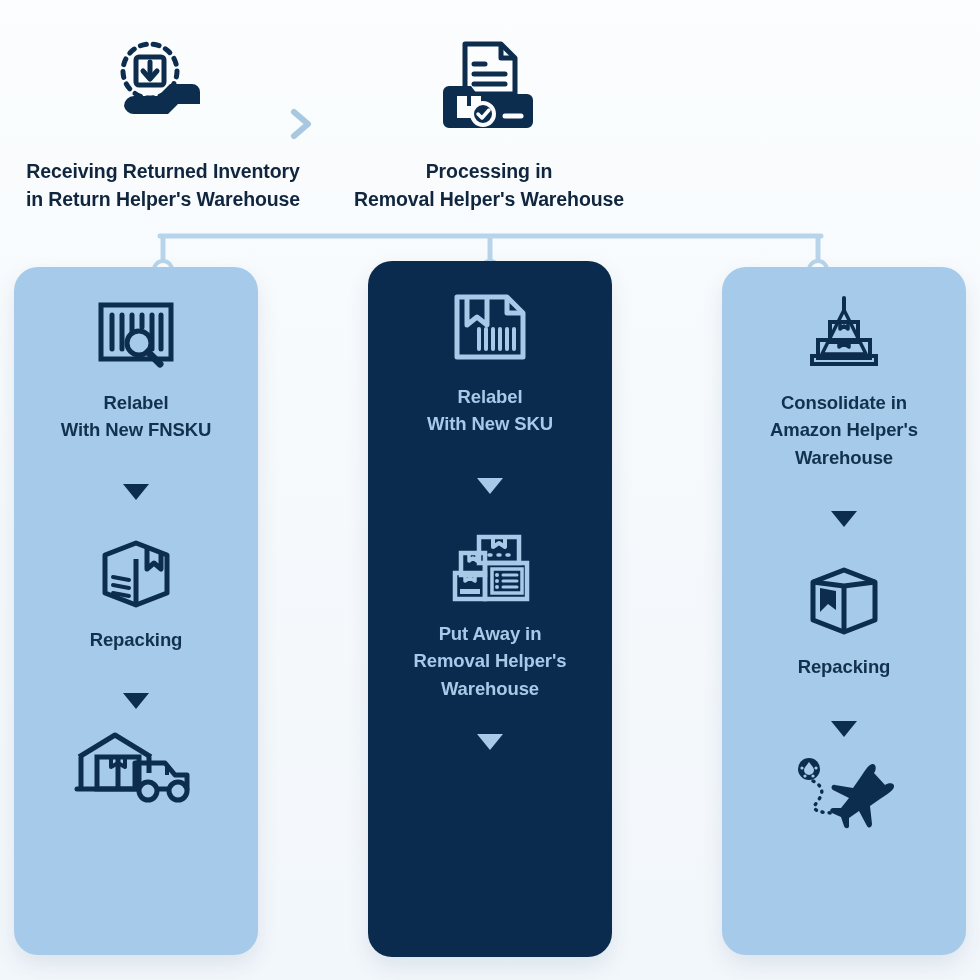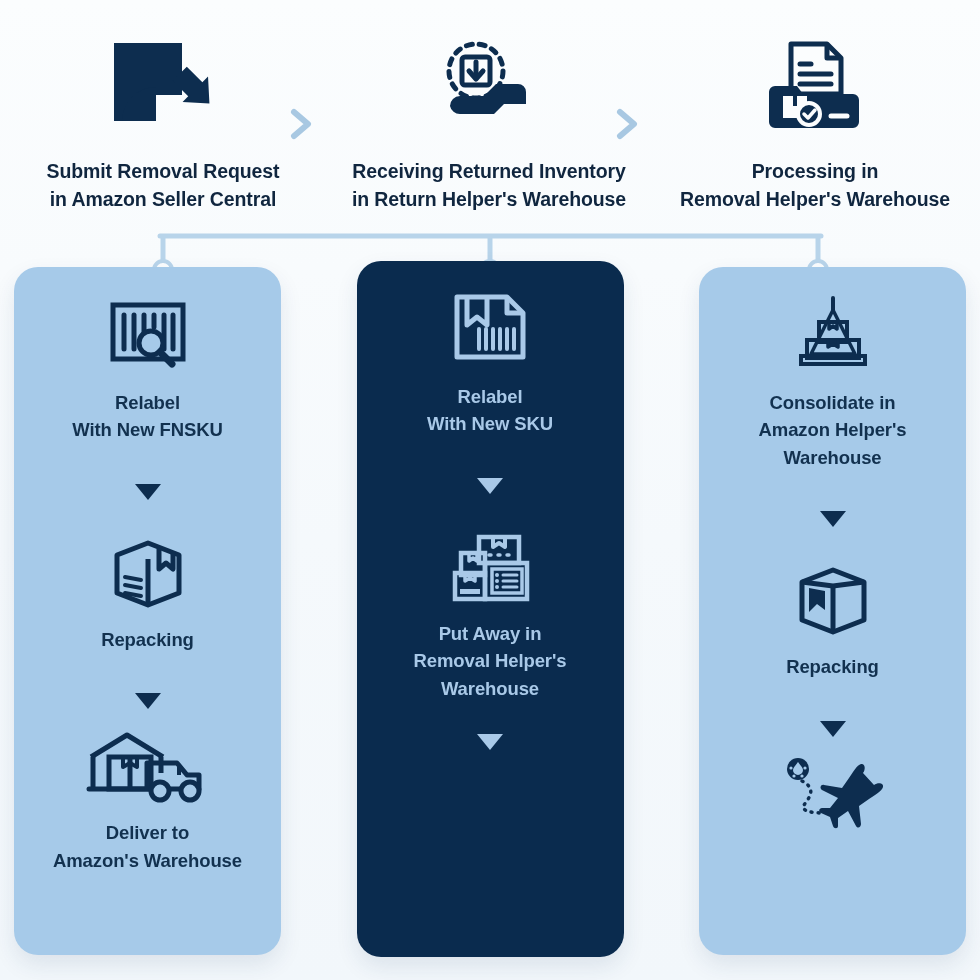--- a/index.html
+++ b/index.html
@@ -80,21 +80,21 @@
     position: absolute;
     top: 267px;
     left: 14px;
     width: 952px;
     height: 696px;
     display: flex;
     flex-direction: row;
     justify-content: space-between;
   }
   .card {
-    width: 267px;
+    width: 244px;
     border-radius: 24px;
     box-sizing: border-box;
     padding: 26px 14px 0 14px;
     display: flex;
     flex-direction: column;
     align-items: center;
     box-shadow: 0 10px 22px rgba(28,60,95,0.10);
   }
   .card.light {
     background: #a6cae9;
@@ -145,36 +145,20 @@
 
   svg { display: block; }
 </style>
 </head>
 <body>
 
 <div class="page">
 
   <div class="top-row">
 
-    <div class="top-step">
-      <div class="top-icon">
-        <svg width="110" height="90" viewBox="0 0 110 90">
-          <path d="M6,4 H74 V56 H48 A26,26 0 0 0 22,82 H6 Z" fill="#0d2d4f"></path>
-          <path d="M48,82 A34,34 0 0 1 82,48 L82,82 Z" fill="#0d2d4f" transform="translate(-34,0)"></path>
-          <path d="M78,30 L78,52 L70,52 L88,72 L106,52 L98,52 L98,30 Z" fill="#0d2d4f" transform="rotate(-45 88 51) translate(0,-2)"></path>
-        </svg>
-      </div>
-      <div class="top-label">Submit Removal Request
-in Amazon Seller Central</div>
-      <div class="chev c1">
-        <svg width="30" height="40" viewBox="0 0 30 40">
-          <polyline points="8,8 22,20 8,32" fill="none" stroke="#a8c8e2" stroke-width="6" stroke-linecap="round" stroke-linejoin="round"></polyline>
-        </svg>
-      </div>
-    </div>
 
     <div class="top-step">
       <div class="top-icon">
         <svg width="110" height="92" viewBox="0 0 110 92">
           <circle cx="42" cy="33" r="27" fill="none" stroke="#0d2d4f" stroke-width="5" stroke-dasharray="6 7" stroke-linecap="round"></circle>
           <rect x="28" y="19" width="28" height="28" rx="3" fill="none" stroke="#0d2d4f" stroke-width="5"></rect>
           <line x1="42" y1="24" x2="42" y2="38" stroke="#0d2d4f" stroke-width="5" stroke-linecap="round"></line>
           <polyline points="35,33 42,41 49,33" fill="none" stroke="#0d2d4f" stroke-width="5" stroke-linecap="round" stroke-linejoin="round"></polyline>
           <path d="M16,68 a10,10 0 0 1 10,-10 h24 l12,-12 h22 a8,8 0 0 1 8,8 v12 h-22 l-10,10 h-34 a10,10 0 0 1 -10,-8 z" fill="#0d2d4f"></path>
         </svg>
@@ -286,22 +270,20 @@
             <line x1="4" y1="62" x2="60" y2="62" stroke="#0d2d4f" stroke-width="5" stroke-linecap="round"></line>
             <rect x="24" y="30" width="42" height="32" fill="none" stroke="#0d2d4f" stroke-width="5"></rect>
             <line x1="45" y1="30" x2="45" y2="62" stroke="#0d2d4f" stroke-width="5"></line>
             <polyline points="38,30 38,40 45,36 52,40 52,30" fill="none" stroke="#0d2d4f" stroke-width="4" stroke-linejoin="round"></polyline>
             <path d="M62,36 h30 l10,12 h12 v14 H62 Z" fill="none" stroke="#0d2d4f" stroke-width="5" stroke-linejoin="round"></path>
             <line x1="94" y1="40" x2="94" y2="48" stroke="#0d2d4f" stroke-width="4"></line>
             <circle cx="75" cy="64" r="9" fill="#a6cae9" stroke="#0d2d4f" stroke-width="5"></circle>
             <circle cx="105" cy="64" r="9" fill="#a6cae9" stroke="#0d2d4f" stroke-width="5"></circle>
           </svg>
         </div>
-        <div class="blk-label">Deliver to
-Amazon's Warehouse</div>
       </div>
     </div>
 
     <div class="card dark">
 
       <div class="blk">
         <div class="blk-icon">
           <svg width="82" height="72" viewBox="0 0 82 72">
             <path d="M8,6 H58 L74,22 V66 H8 Z" fill="none" stroke="#a9c9e8" stroke-width="5" stroke-linejoin="round"></path>
             <path d="M58,6 V22 H74" fill="none" stroke="#a9c9e8" stroke-width="5" stroke-linejoin="round"></path>

